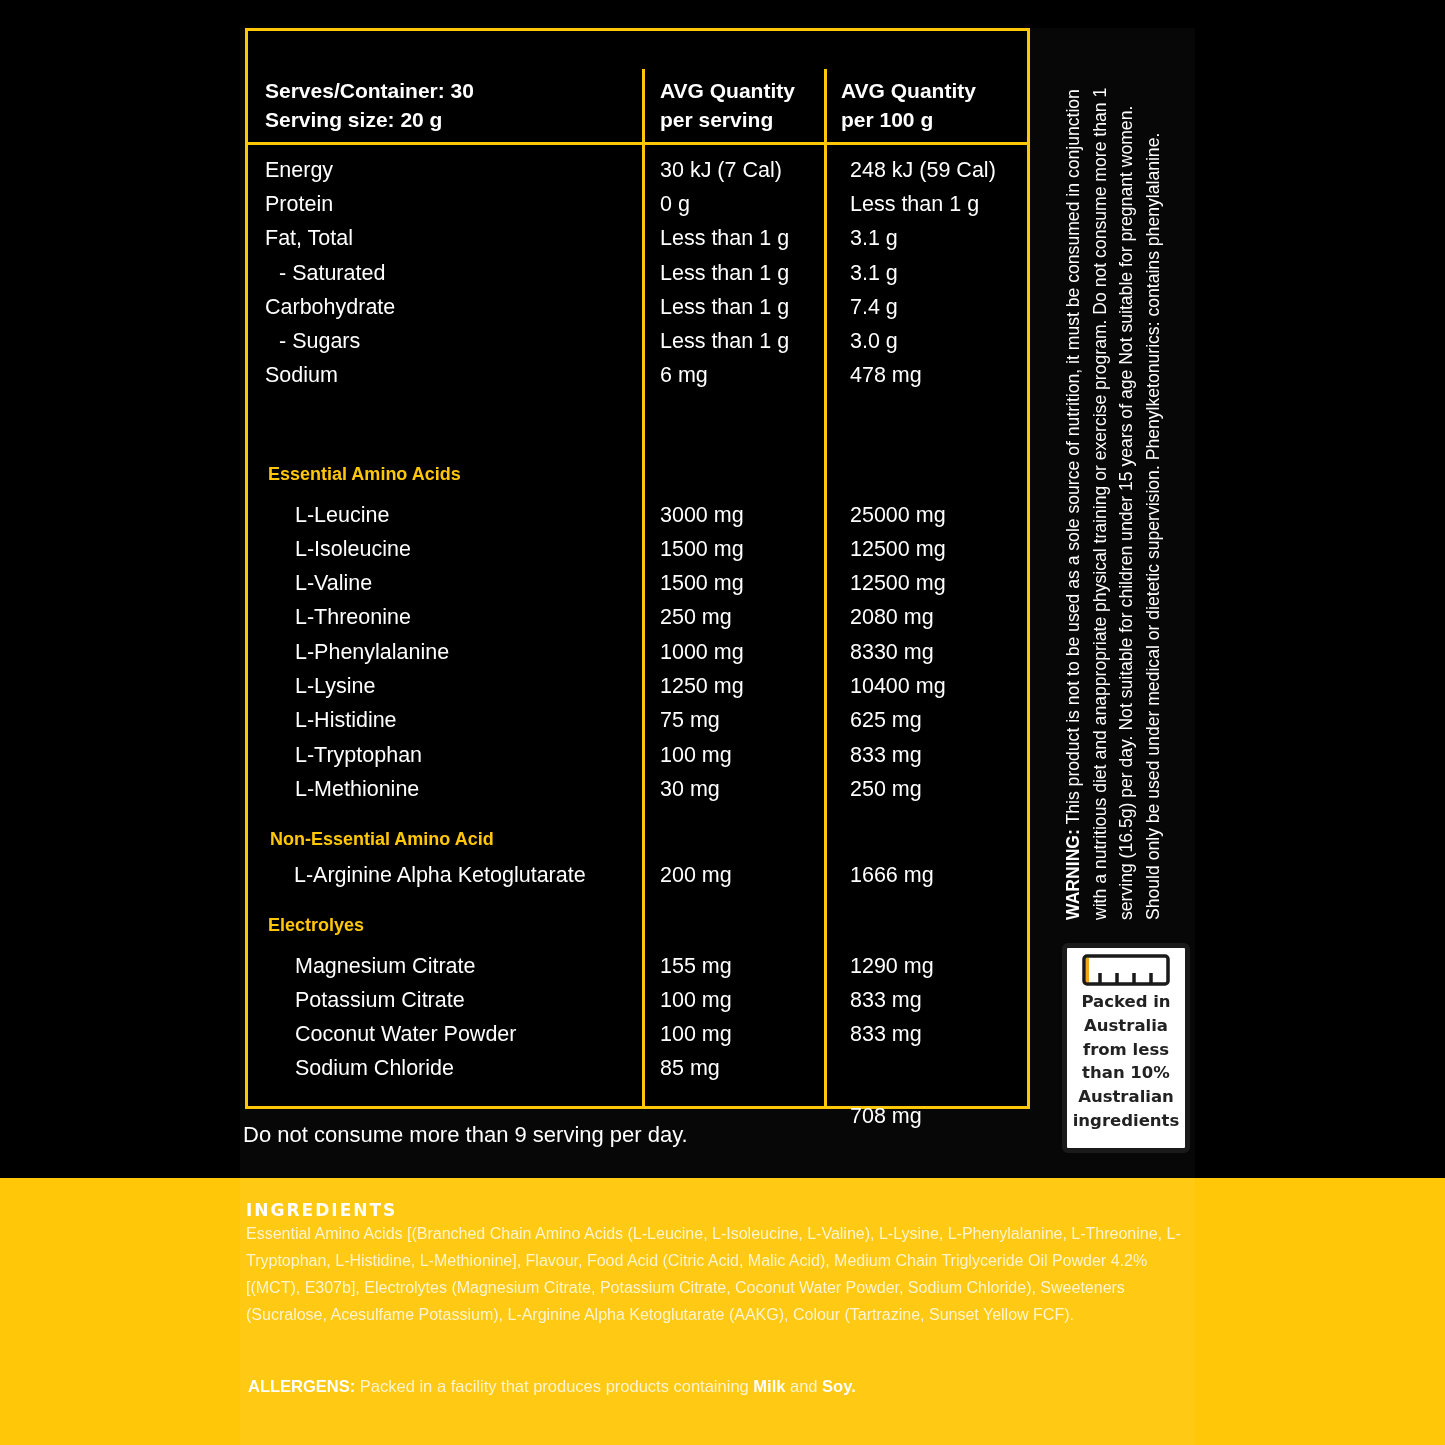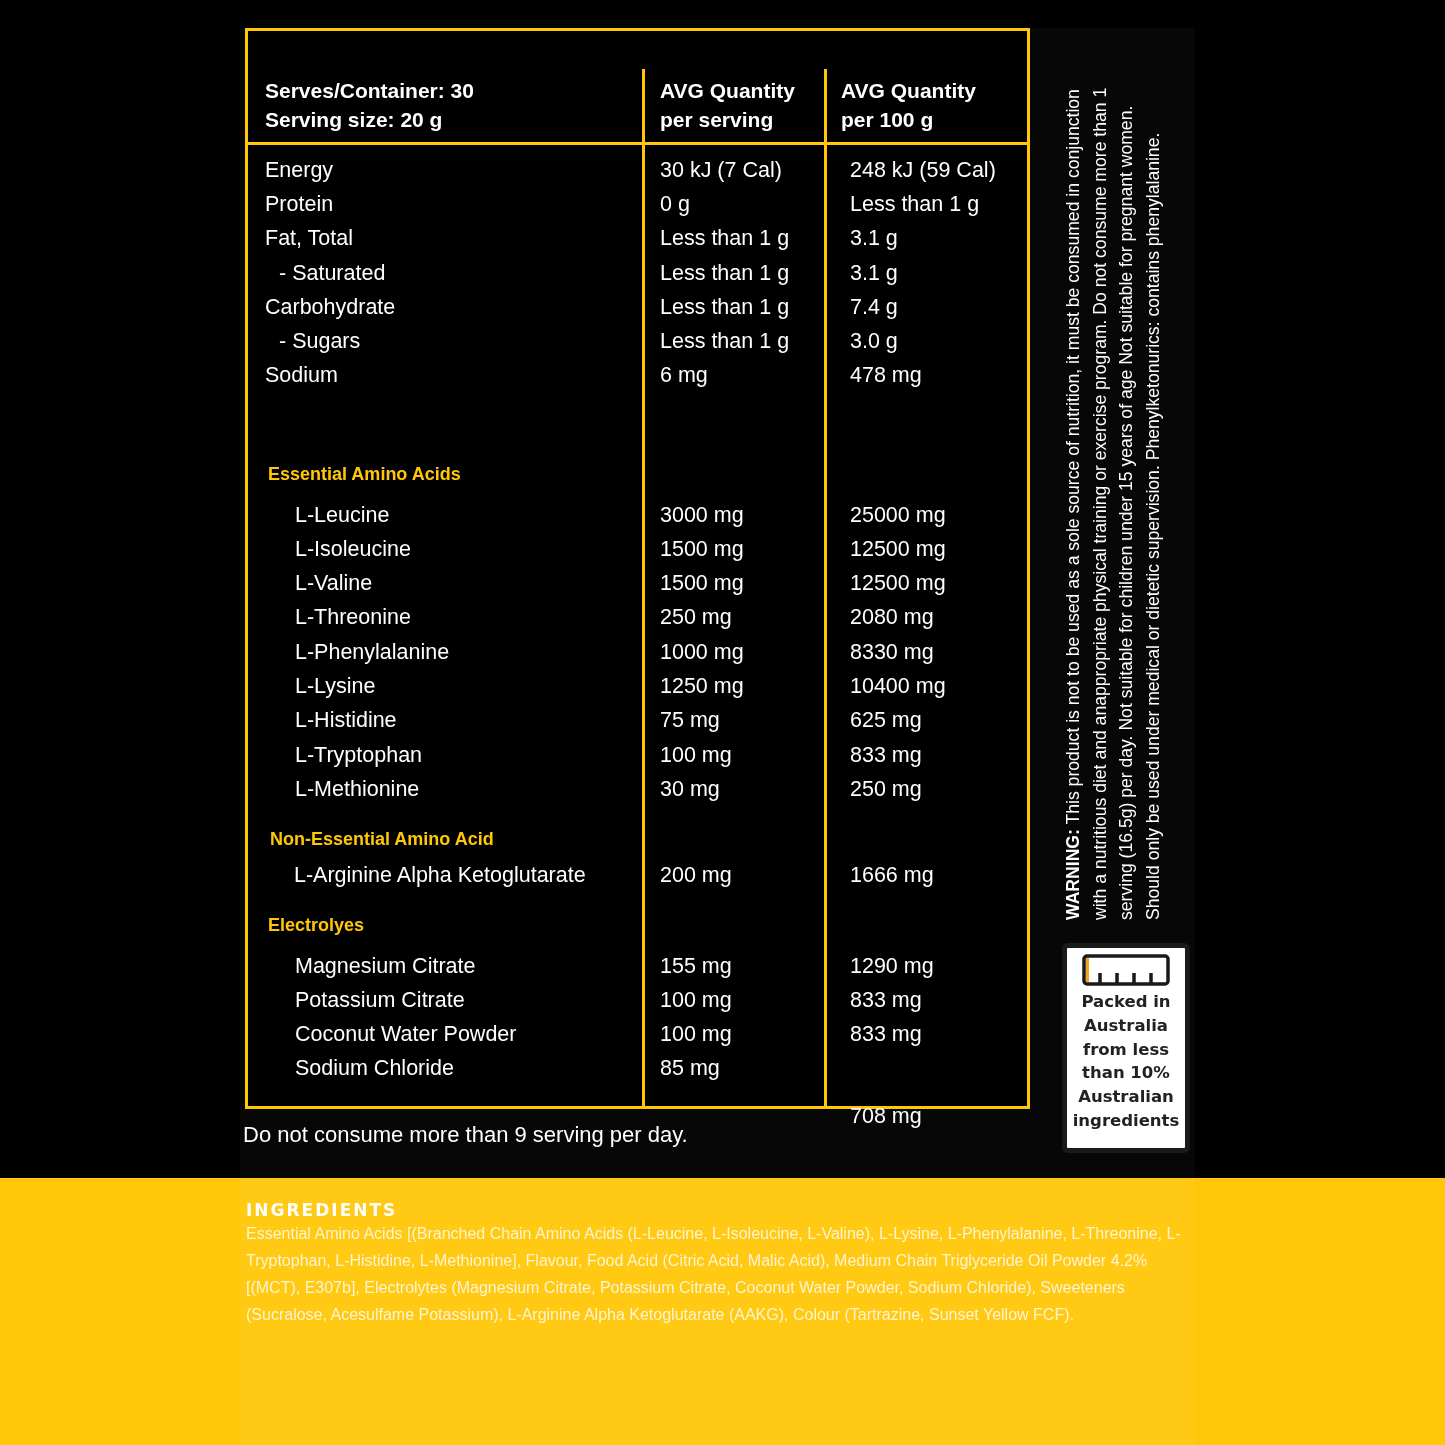--- a/index.html
+++ b/index.html
@@ -195,13 +195,16 @@
   <div>Australian</div>
   <div>ingredients</div>
 </div>
 
 <div class="ingr">
   <div class="ingr-title">INGREDIENTS</div>
   <div class="ingr-body">Essential Amino Acids [(Branched Chain Amino Acids (L-Leucine, L-Isoleucine, L-Valine), L-Lysine, L-Phenylalanine, L-Threonine, L-Tryptophan, L-Histidine, L-Methionine], Flavour, Food Acid (Citric Acid, Malic Acid), Medium Chain Triglyceride Oil Powder 4.2% [(MCT), E307b], Electrolytes (Magnesium Citrate, Potassium Citrate, Coconut Water Powder, Sodium Chloride), Sweeteners (Sucralose, Acesulfame Potassium), L-Arginine Alpha Ketoglutarate (AAKG), Colour (Tartrazine, Sunset Yellow FCF).</div>
 </div>
 
 <div class="lines">
+  <div>
+    <b>ALLERGENS:</b><span> Packed in a facility that produces products containing </span><b>Milk</b><span> and </span><b>Soy.</b>
+  </div>
 </div>
 
 </body></html>

